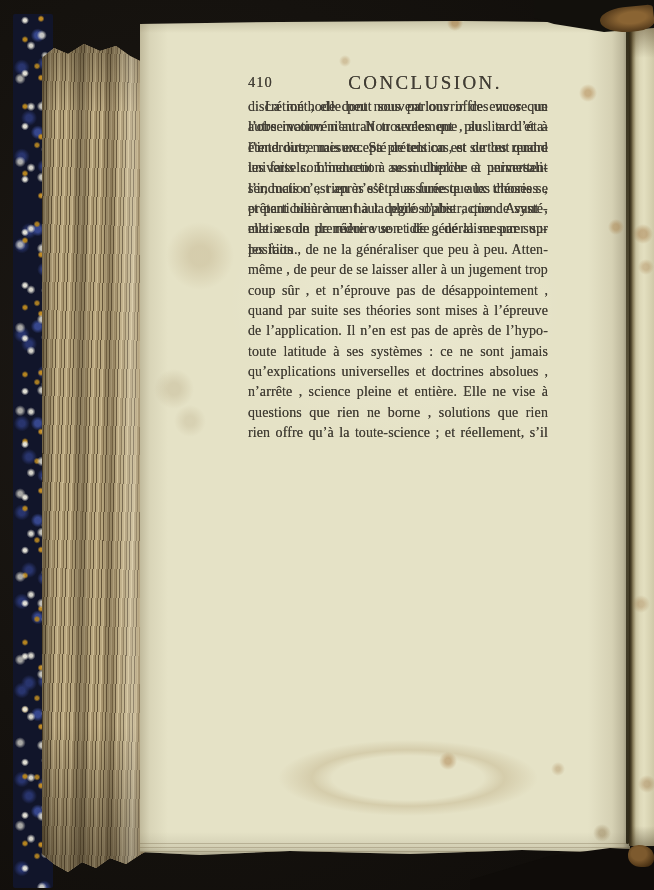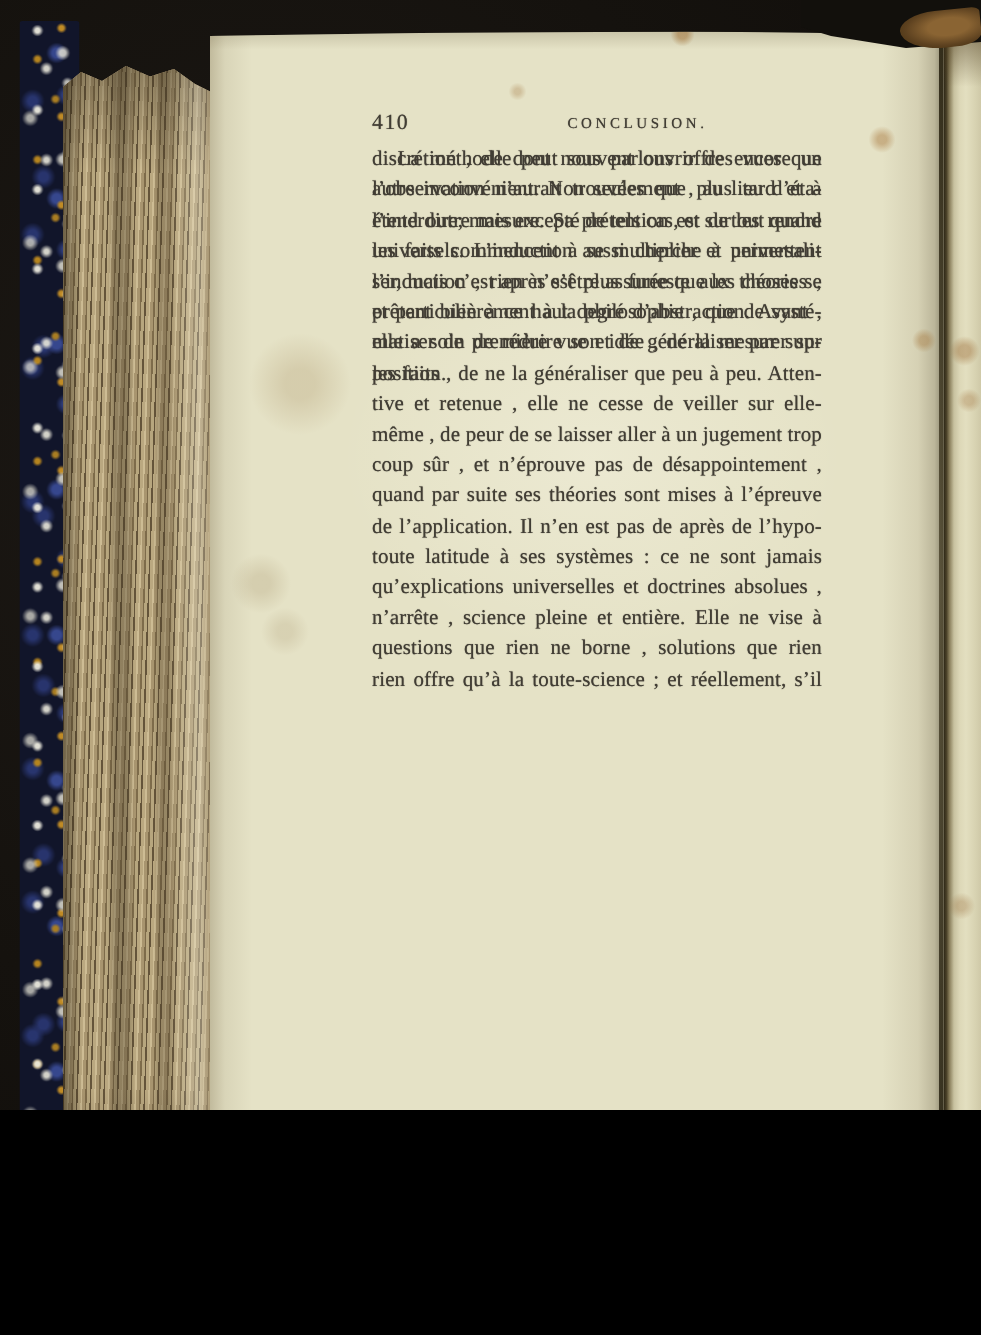--- a/index.html
+++ b/index.html
@@ -1,18 +1,18 @@
 <!DOCTYPE html>
 <html><head>
 <meta charset="utf-8">
 <title>Scanned book page</title>
 <style>
   html,body{margin:0;padding:0;background:#000;}
   .stage{
-    position:relative;width:654px;height:740px;overflow:hidden;
+    position:relative;width:654px;height:890px;overflow:hidden;
     background:radial-gradient(ellipse 620px 700px at 28% 42%, #1d1915 0%, #15120e 55%, #100d0a 100%);
     font-family:"Liberation Serif","DejaVu Serif",serif;
   }
   .stage *{position:absolute;box-sizing:border-box;}
 
   
   .marble{
     left:13px;top:14px;width:40px;height:874px;
     background-color:#11152a;
     background-image:
@@ -78,21 +78,21 @@
   
   .text{
     left:108px;top:50px;width:354px;
     color:#413d34;
     font-size:14px;line-height:20.4px;
     letter-spacing:.1px;
     text-shadow:0 0 .6px rgba(65,61,52,.85);
   }
   .header{position:relative;height:22px;margin-bottom:4px;}
   .pagenum{left:0;top:1px;font-size:14.5px;letter-spacing:1px;}
-  .runtitle{position:static;display:block;text-align:center;font-size:10px;letter-spacing:2.4px;padding-top:2px;}
+  .runtitle{position:static;display:block;text-align:center;font-size:19px;letter-spacing:2.4px;padding-top:2px;}
   .line{position:relative;height:20.4px;overflow:hidden;text-align:justify;text-align-last:justify;}
   .line.end{text-align-last:left;font-family:Liberation Serif, serif;}
   .line.indent{text-indent:17px;}
 
   
   .gutter-line{left:626px;top:26px;width:3px;height:818px;border-radius:2px;
     background:linear-gradient(180deg, rgba(40,34,16,.9), rgba(62,54,30,.7) 45%, rgba(35,30,14,.9));}
   .sliver{
     left:629px;top:24px;width:25px;height:822px;
     background-color:#ddd8b8;
@@ -148,21 +148,20 @@
 
       <div>
         <div class="line indent">La méthode dont nous parlons offre encore un</div>
         <div class="line">autre inconvénient. Non seulement , au lieu d’éta-</div>
         <div class="line">étend outre mesure. Sa prétention est de les rendre</div>
         <div class="line">universels. L’induction aussi cherche à universali-</div>
         <div class="line">ser, mais c’est après s’être assurée que les choses se</div>
         <div class="line">prêtent bien à ce haut degré d’abstraction. Avant ,</div>
         <div class="line">elle a soin de réduire son idée , de la mesurer sur</div>
         <div class="line">les faits , de ne la généraliser que peu à peu. Atten-</div>
-        <div class="line">tive et retenue , elle ne cesse de veiller sur elle-</div>
         <div class="line">même , de peur de se laisser aller à un jugement trop</div>
         <div class="line">coup sûr , et n’éprouve pas de désappointement ,</div>
         <div class="line">quand par suite ses théories sont mises à l’épreuve</div>
         <div class="line">de l’application. Il n’en est pas de après de l’hypo-</div>
         <div class="line">toute latitude à ses systèmes : ce ne sont jamais</div>
         <div class="line">qu’explications universelles et doctrines absolues ,</div>
         <div class="line">n’arrête , science pleine et entière. Elle ne vise à</div>
         <div class="line">questions que rien ne borne , solutions que rien</div>
         <div class="line">rien offre qu’à la toute-science ; et réellement, s’il</div>
       </div>

